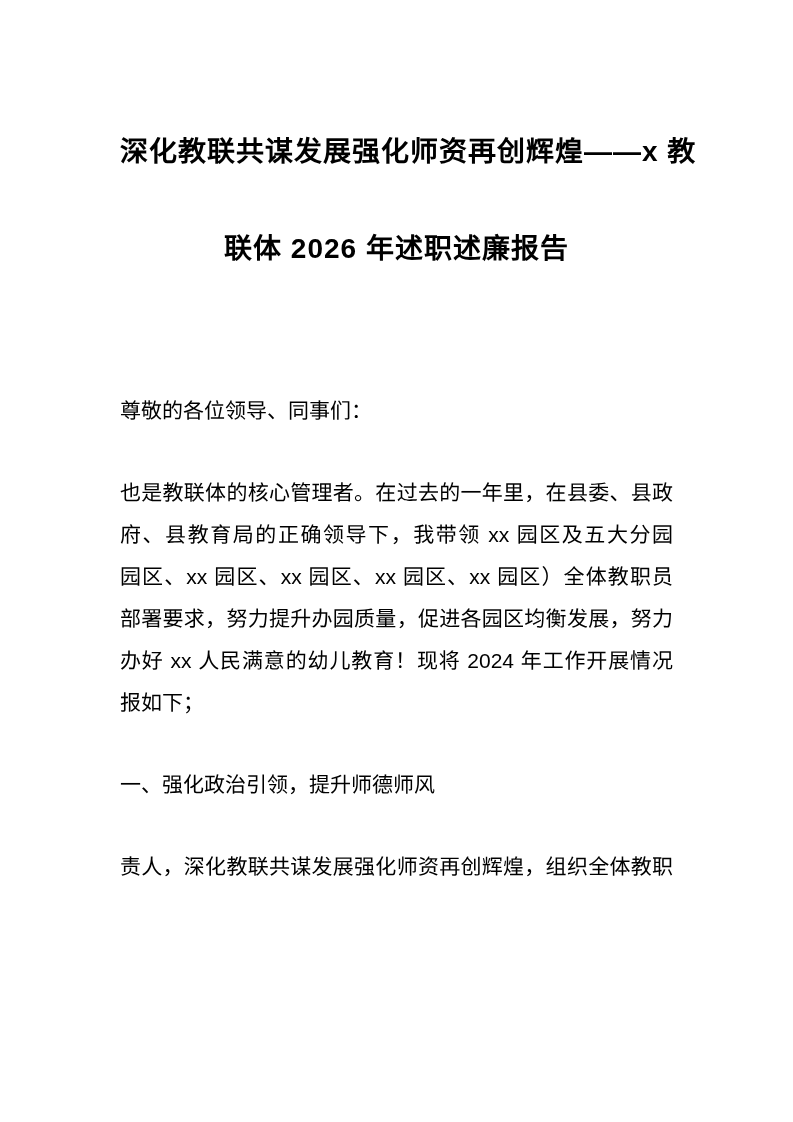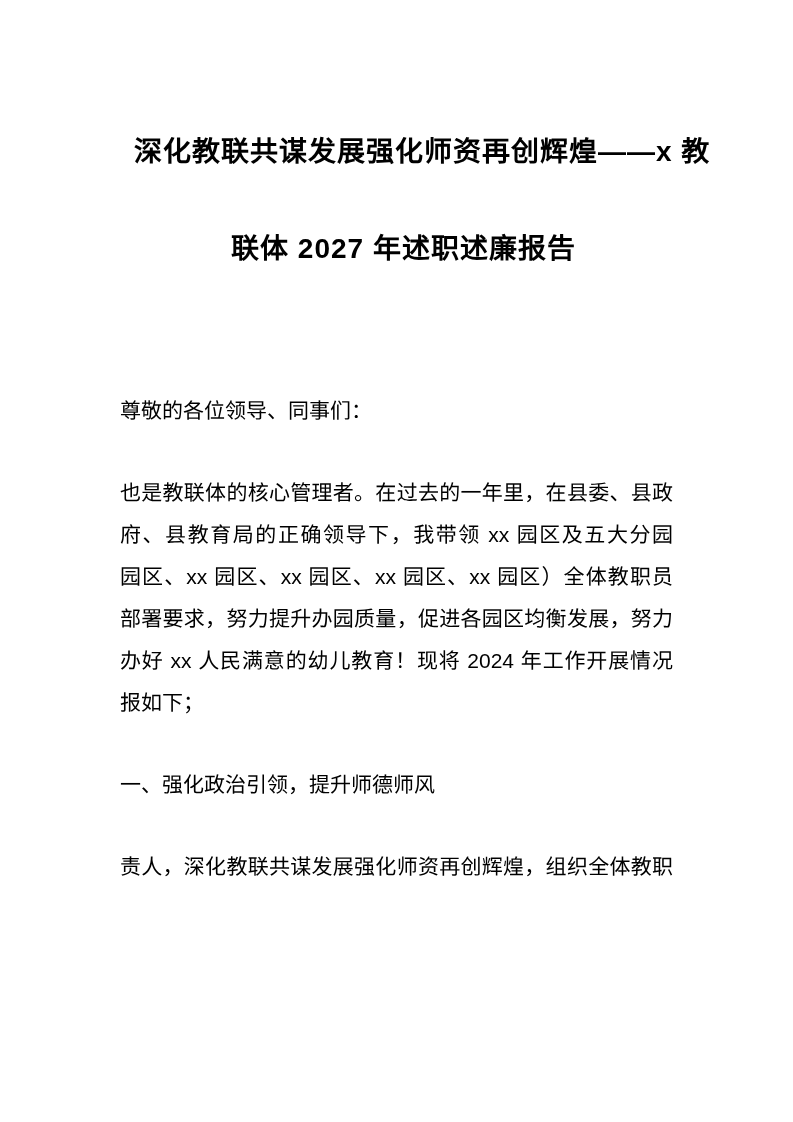--- a/index.html
+++ b/index.html
@@ -23,21 +23,20 @@
     margin-top: 103px;
   }
   .title-line {
     height: 97px;
     line-height: 97px;
     font-size: 28px;
     font-weight: 700;
     text-align: center;
     white-space: nowrap;
     letter-spacing: 1px;
-    margin-left: 14px;
   }
   .body-line {
     height: 42px;
     line-height: 42px;
     font-size: 21px;
     font-weight: 400;
     overflow: hidden;
   }
   .jline {             
     text-align: justify;
@@ -50,21 +49,21 @@
   .salutation-block { margin-top: 93px; }
   .para-block      { margin-top: 40px; }
 </style>
 </head>
 <body>
 
 <div class="doc-page">
 
   <div class="title-block">
     <div class="title-line">深化教联共谋发展强化师资再创辉煌——x 教</div>
-    <div class="title-line">联体 2027 年述职述廉报告</div>
+    <div class="title-line">联体 2026 年述职述廉报告</div>
   </div>
 
   <div class="salutation-block">
     <div class="body-line lline">尊敬的各位领导、同事们：</div>
   </div>
 
   <div class="para-block">
     <div class="body-line jline">也是教联体的核心管理者。在过去的一年里，在县委、县政</div>
     <div class="body-line jline">府、县教育局的正确领导下，我带领 xx 园区及五大分园（xx</div>
     <div class="body-line jline">园区、xx 园区、xx 园区、xx 园区、xx 园区）全体教职员工，</div>

